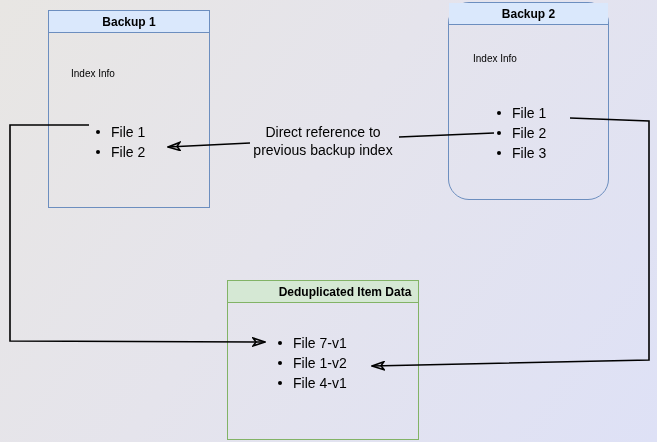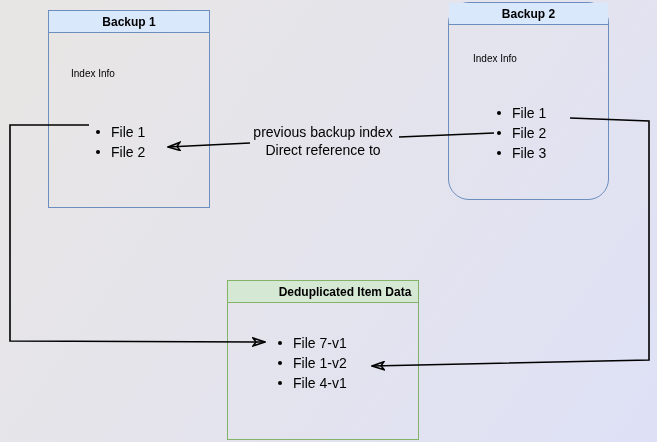--- a/index.html
+++ b/index.html
@@ -130,22 +130,22 @@
         <span>File 1-v2</span>
       </li>
       <li>
         <span class="bullet"></span>
         <span>File 4-v1</span>
       </li>
     </ul>
   </div>
 
   <div class="annotation">
+    <div>Direct reference to</div>
     <div>previous backup index</div>
-    <div>Direct reference to</div>
   </div>
 
   <svg class="connectors" width="657" height="442" viewBox="0 0 657 442">
     <defs>
       <marker id="arrowhead" viewBox="0 0 14 10" refX="13" refY="5" markerWidth="14" markerHeight="10" markerUnits="userSpaceOnUse" orient="auto">
         <path d="M1 1 L13 5 L1 9 L4 5 Z" fill="#000" stroke="none"></path>
       </marker>
     </defs>
     <path d="M89 125 L10 125 L10 341 L265 342" marker-end="url(#arrowhead)"></path>
     <path d="M570 118 L649 121 L649 360 L372 366" marker-end="url(#arrowhead)"></path>

